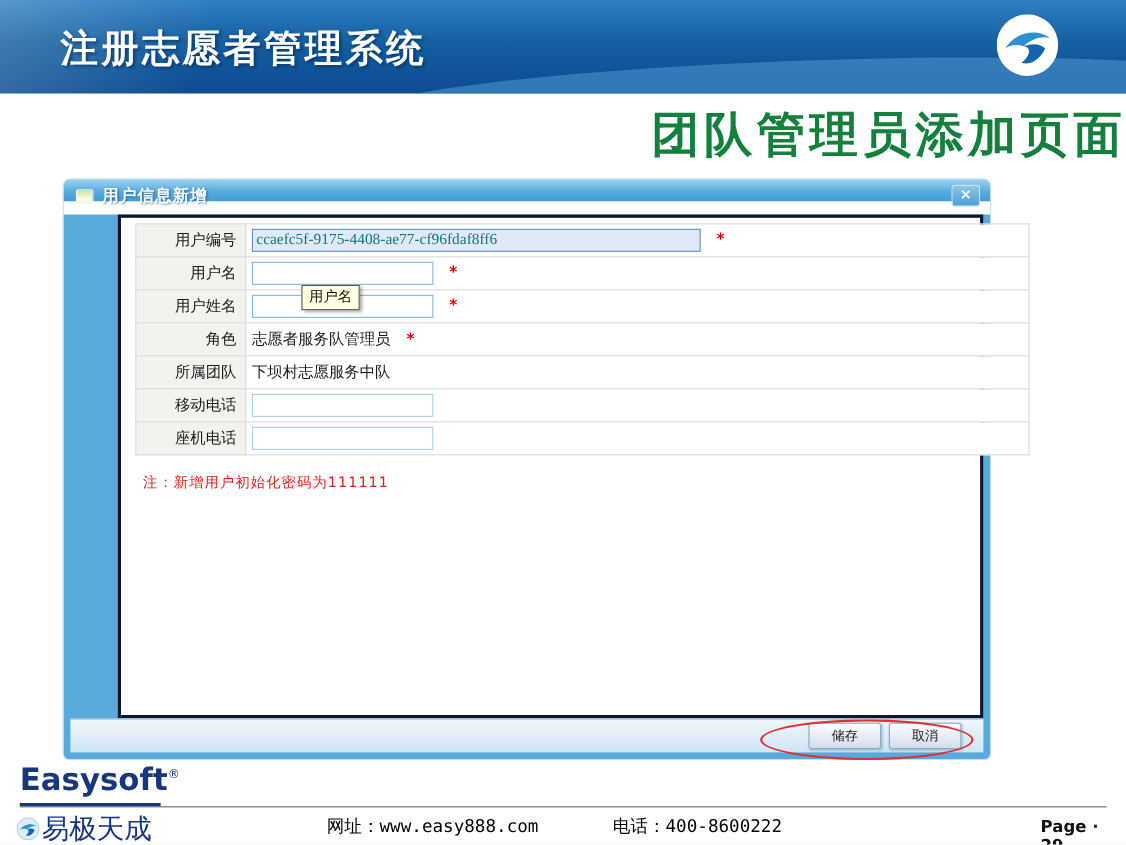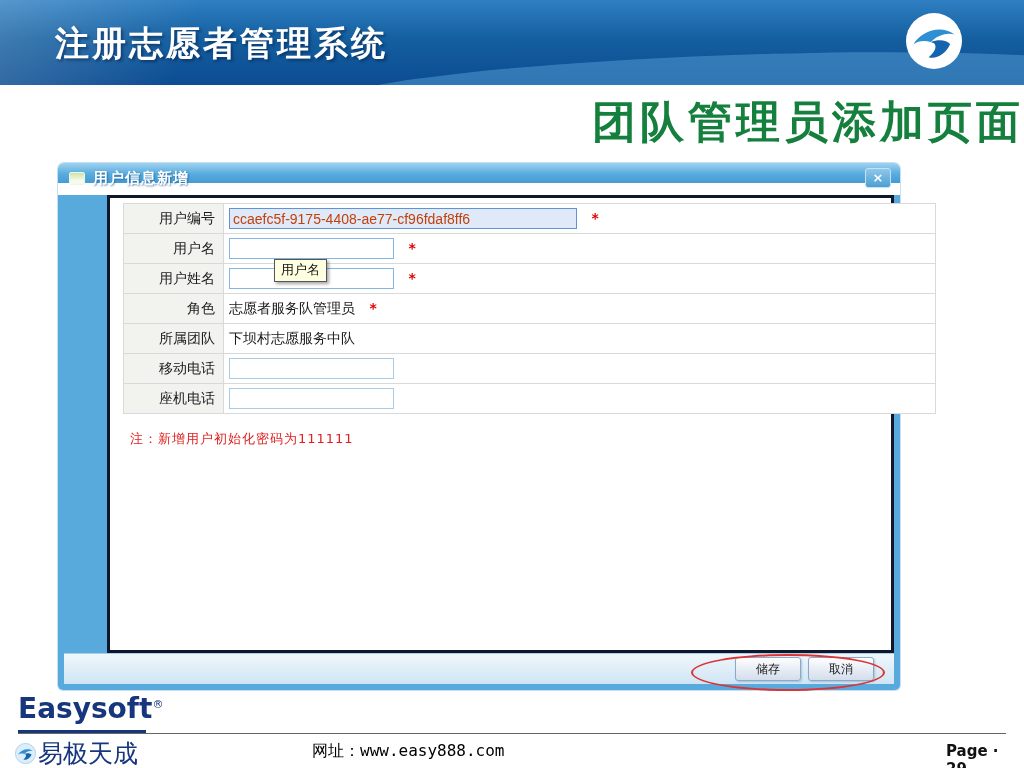--- a/index.html
+++ b/index.html
@@ -49,37 +49,37 @@
     border:2px solid #dc3434; border-radius:50%; pointer-events:none; z-index:6; }
 
   
   .form-table { position:absolute; top:5px; left:13px; width:813px; border-collapse:collapse; }
   .form-table td { border:1px solid #d9d9d9; height:30px; font-size:14px; color:#1a1a1a; }
   .form-table td.lbl { width:100px; background:#f2f2ef; text-align:right; padding-right:8px; }
   .form-table td.val { background:#fff; padding-left:5px; }
   input.txt { height:21px; width:165px; border:1px solid #85b5e2; font-size:13px; padding:0 3px;
     vertical-align:middle; outline:none; }
   input.txt.light { border-color:#a8cbe8; }
-  input.uuid { width:348px; background:#dfe9f7; border:1px solid #6193d2; color:#c2410c;
-    font-family:Liberation Sans, sans-serif; font-size:14px; }
+  input.uuid { width:408px; background:#dfe9f7; border:1px solid #6193d2; color:#0f766e;
+    font-family:Liberation Serif, serif; font-size:14px; }
   .req { color:#e00000; margin-left:10px; font-size:14px; font-weight:bold; }
   .tooltip { position:absolute; left:164px; top:61px; background:#ffffe1; border:1px solid #555;
     padding:1px 6px 2px; font-size:13px; color:#111; box-shadow:2px 2px 3px rgba(0,0,0,.35); z-index:4; }
   .note { position:absolute; left:20px; top:232px; color:#e02020; font-size:13px; letter-spacing:1px; }
 
   
   .brand-en { position:absolute; left:18px; top:692px; font-size:28px; font-weight:bold; color:#17367e; }
   .brand-en sup { font-size:11px; font-weight:normal; }
   .brand-underline { position:absolute; left:18px; top:730px; width:128px; height:3px; background:#17367e; }
   .footer-line { position:absolute; left:18px; top:733px; width:988px; height:1px; background:#666; }
   .brand-cn { position:absolute; left:15px; top:737px; font-size:25px; color:#17367e;
     display:flex; align-items:center; gap:2px; }
   .footer-text { position:absolute; top:741px; font-size:16px; color:#000;
     font-family:"DejaVu Sans Mono","DejaVu Sans",sans-serif; }
-  .footer-website { left:312px; }
+  .footer-website { left:297px; }
   .footer-phone { left:557px; }
   .footer-page { position:absolute; left:946px; top:742px; font-size:15px; font-weight:bold; color:#111; }
 </style>
 </head>
 <body>
 
 <div id="page">
 
   <div class="header">
     <div class="header-swoosh"></div>
@@ -170,15 +170,16 @@
   <div class="footer-line"></div>
   <div class="brand-cn">
     <svg width="21" height="21" viewBox="0 0 52 52">
       <circle cx="26" cy="26" r="25" fill="#dceefb" stroke="#9fcbe8" stroke-width="2"></circle>
       <path d="M7 29 C15 16 33 11 45 20 C38 18 29 21 23 27 C17 25 11 26 7 29 Z" fill="#2e8fd2"></path>
       <path d="M23 27 C30 24 38 25 41 29 C36 39 28 43 21 41 C27 36 29 31 26 28 Z" fill="#1565ae"></path>
     </svg>
     <span>易极天成</span>
   </div>
   <div class="footer-text footer-website">网址：www.easy888.com</div>
+  <div class="footer-text footer-phone">电话：400-8600222</div>
   <div class="footer-page">Page · 29</div>
 
 </div>
 
 </body></html>

